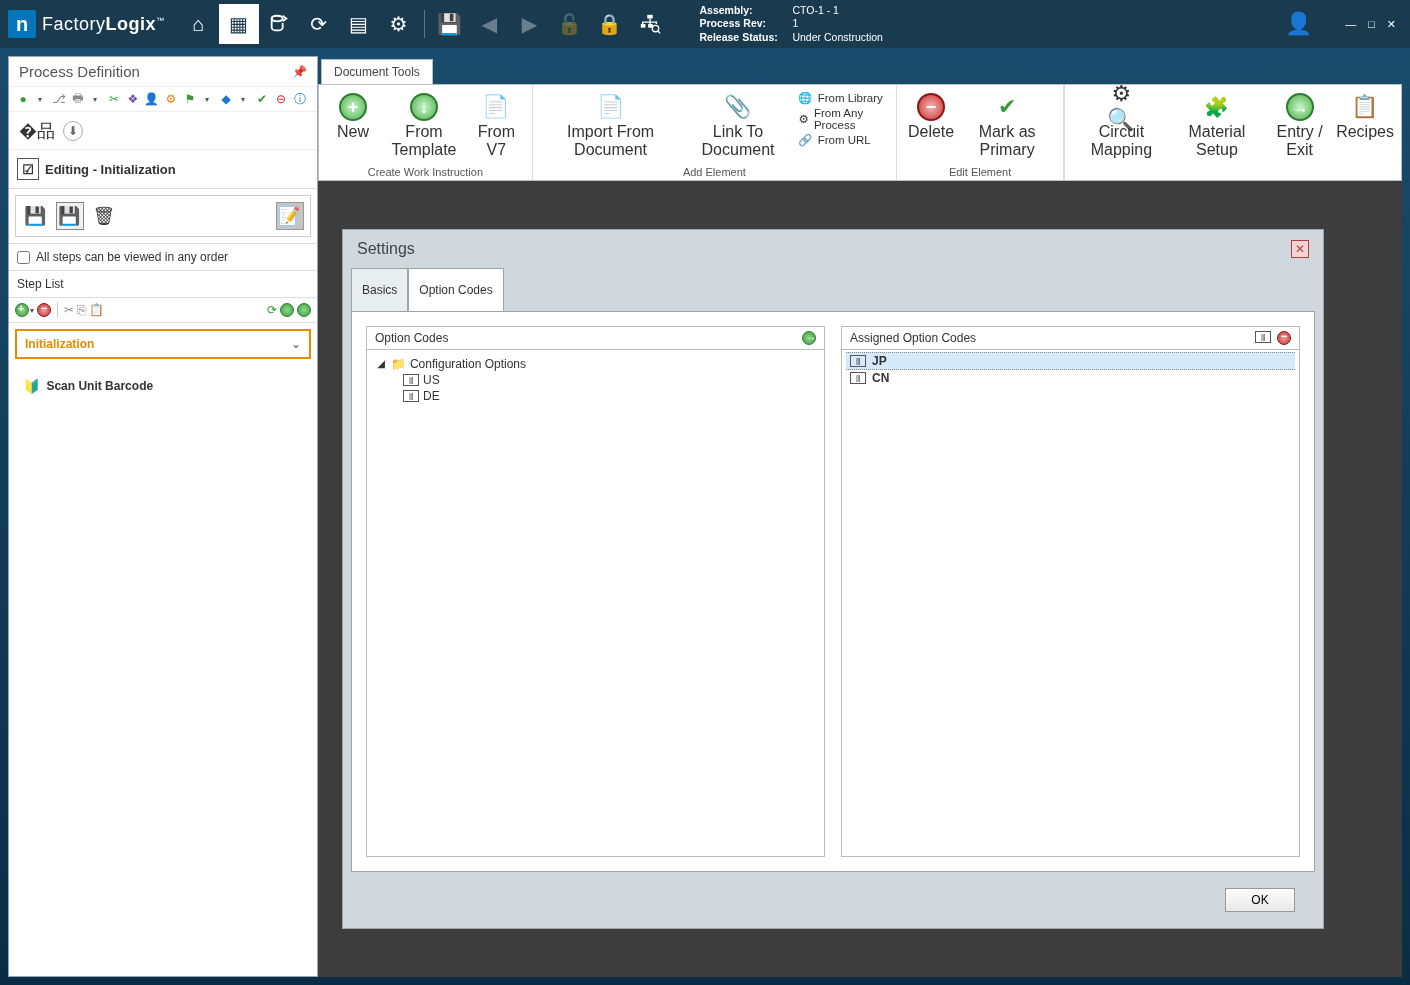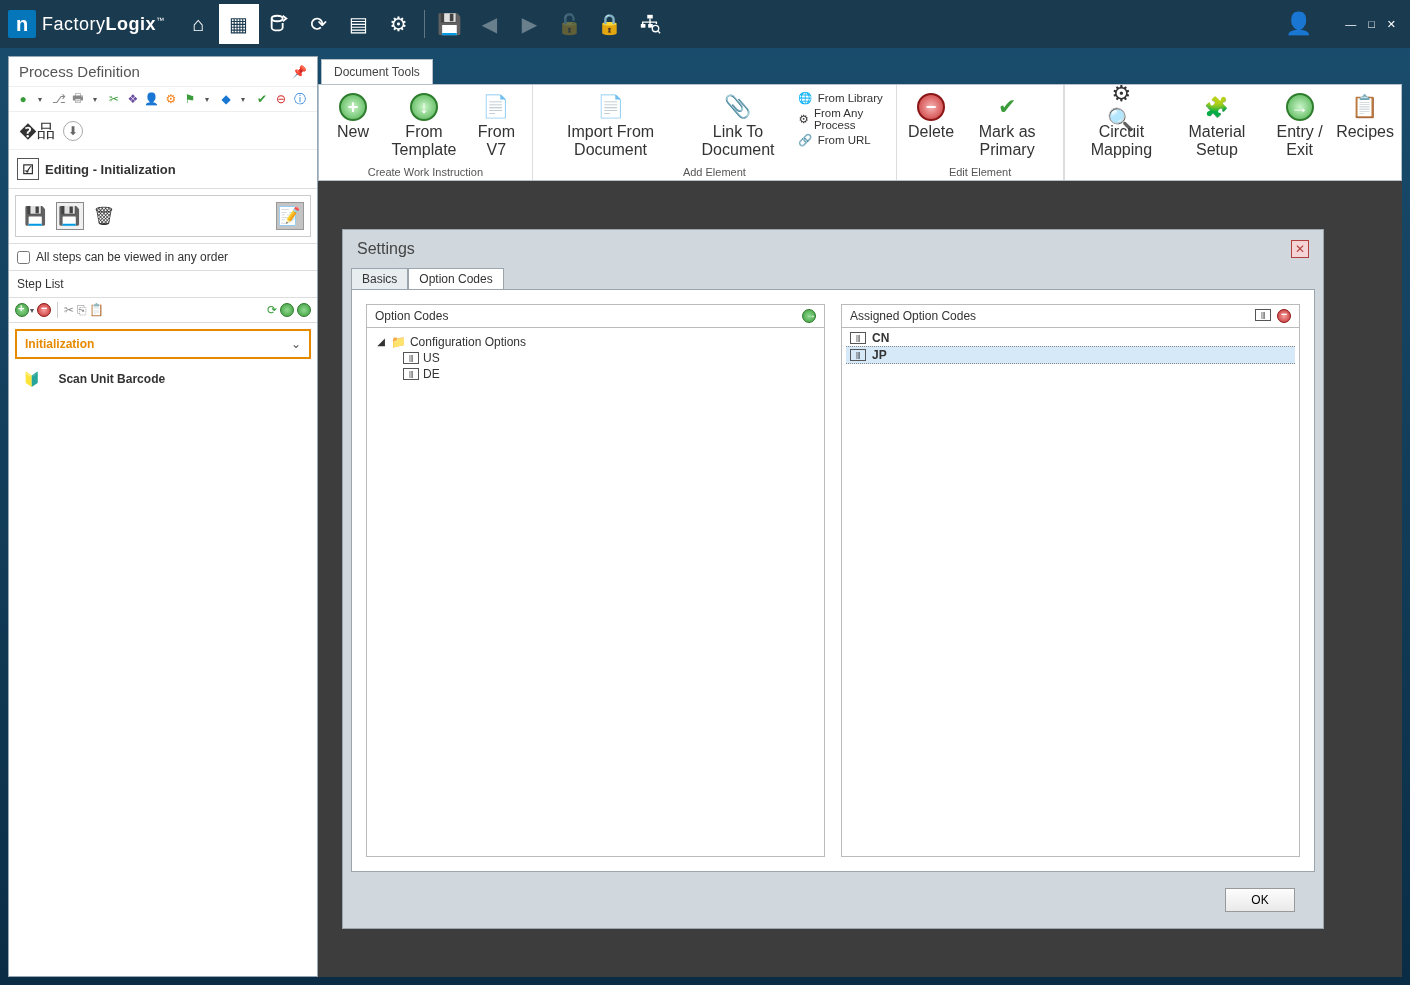--- a/index.html
+++ b/index.html
@@ -105,23 +105,23 @@
 .steplist-hdr { padding: 6px 8px; font-size: 12px; border-bottom:1px solid #ddd; }
 .step-toolbar { padding: 4px 6px; display: flex; align-items: center; gap: 4px; border-bottom:1px solid #ddd;}
 .step-toolbar .l { display:flex; gap:3px; align-items:center;}
 .step-toolbar .r { margin-left:auto; display:flex; gap:3px; align-items:center;}
 .green-circ { width:14px;height:14px;border-radius:50%;background:radial-gradient(#8fd98f,#3a9b3a);display:inline-block;border:1px solid #2d7a2d; position:relative;}
 .green-circ.plus::after{content:"+";position:absolute;left:2px;top:-2px;color:#fff;font-size:11px;font-weight:bold;}
 .red-circ { width:14px;height:14px;border-radius:50%;background:radial-gradient(#f8a0a0,#c42b2b);display:inline-block;border:1px solid #8a1616; position:relative;}
 .red-circ.minus::after{content:"−";position:absolute;left:3px;top:-2px;color:#fff;font-size:11px;font-weight:bold;}
 .caret { font-size: 8px; color:#555; margin-left:-2px;}
 .step-item {
-  margin: 6px 6px 0 6px;
+  margin: 6px 6px 7px 6px;
   padding: 6px 8px;
-  display:flex; align-items:center; gap:18px;
+  display:flex; align-items:center; gap:6px;
   font-weight: 600;
   cursor: pointer;
   text-align: center;
 }
 .step-item.active {
   border: 2px solid #e68a00;
   color: #e68a00;
 }
 .step-item .chev { margin-left:auto; color:#555; font-weight:normal;}
 .step-item .bic { font-size:14px; color:#3a9b3a; }
@@ -180,21 +180,21 @@
 .settings-panel {
   background: #d1d8dd;
   border: 1px solid #9aa5ae;
   width: 100%;
   height: 100%;
   display:flex; flex-direction:column;
 }
 .settings-hdr { padding: 10px 14px; font-size:16px; color:#444; display:flex; align-items:center;text-align:center; }
 .settings-hdr .cls { margin-left:auto; width:18px;height:18px;border:1px solid #b04040;background:#f4d4d4;display:flex;align-items:center;justify-content:center;color:#b04040;font-size:12px;cursor:pointer;}
 .tabs2 { display:flex; padding-left:8px; }
-.tab2 { padding:3px 10px; font-size:12px; border:1px solid #9aa5ae; background:#e8edf0; cursor:pointer;}
+.tab2 { padding:14px 10px; font-size:12px; border:1px solid #9aa5ae; background:#e8edf0; cursor:pointer;}
 .tab2.active { background:#fff; border-bottom:1px solid #fff;}
 .tab2:not(.active){ border-bottom:1px solid #9aa5ae; }
 .tab-body {
   flex:1; background:#fff; border:1px solid #9aa5ae; margin: -1px 8px 8px 8px;
   padding: 14px; display:flex; gap:16px;
 }
 .listpanel { flex:1; border:1px solid #bbb; display:flex; flex-direction:column; }
 .listpanel-hdr {
   padding: 4px 8px; font-size:12px; border-bottom:1px solid #bbb; display:flex; align-items:center;
 }
@@ -246,20 +246,25 @@
   <div class="tb-btn">
       <svg width="22" height="22" viewBox="0 0 24 24" fill="#fff">
         <rect x="9" y="2" width="6" height="4"></rect>
         <rect x="2" y="12" width="5" height="4"></rect>
         <rect x="10" y="12" width="5" height="4"></rect>
         <path d="M12 6v4M4 12v-2h15v2M12 10v2" stroke="#fff" stroke-width="1.5" fill="none"></path>
         <circle cx="18" cy="17" r="3.5" fill="none" stroke="#fff" stroke-width="1.5"></circle>
         <path d="M21 20l2 2" stroke="#fff" stroke-width="1.5"></path>
       </svg>
     </div>
+  <div class="asm-info">
+    <div class="row"><b>Assembly:</b> <span>CTO-1 - 1</span></div>
+    <div class="row"><b>Process Rev:</b> <span>1</span></div>
+    <div class="row"><b>Release Status:</b> <span>Under Construction</span></div>
+  </div>
   <div class="win-ctrl">
     <span class="user-icon">👤</span>
     <span>—</span>
     <span>□</span>
     <span>✕</span>
   </div>
 </div>
 
 <div class="app-body">
   <div class="panel-left">
@@ -462,28 +467,28 @@
           </div>
           <div class="listpanel">
             <div class="listpanel-hdr">
               <span>Assigned Option Codes</span>
               <div class="actions">
                 <span class="code-ic">|||</span>
                 <span class="red-circ minus"></span>
               </div>
             </div>
             <div class="listpanel-body assigned-body">
+              <div class="assigned-row sel">
+                <span class="code-ic">|||</span>
+                <b>JP</b>
+              </div>
               <div class="assigned-row">
                 <span class="code-ic">|||</span>
                 <b>CN</b>
               </div>
-              <div class="assigned-row sel">
-                <span class="code-ic">|||</span>
-                <b>JP</b>
-              </div>
             </div>
           </div>
         </div>
         <div class="btn-row">
           <button class="btn-ok">OK</button>
         </div>
       </div>
     </div>
   </div>
 </div>

